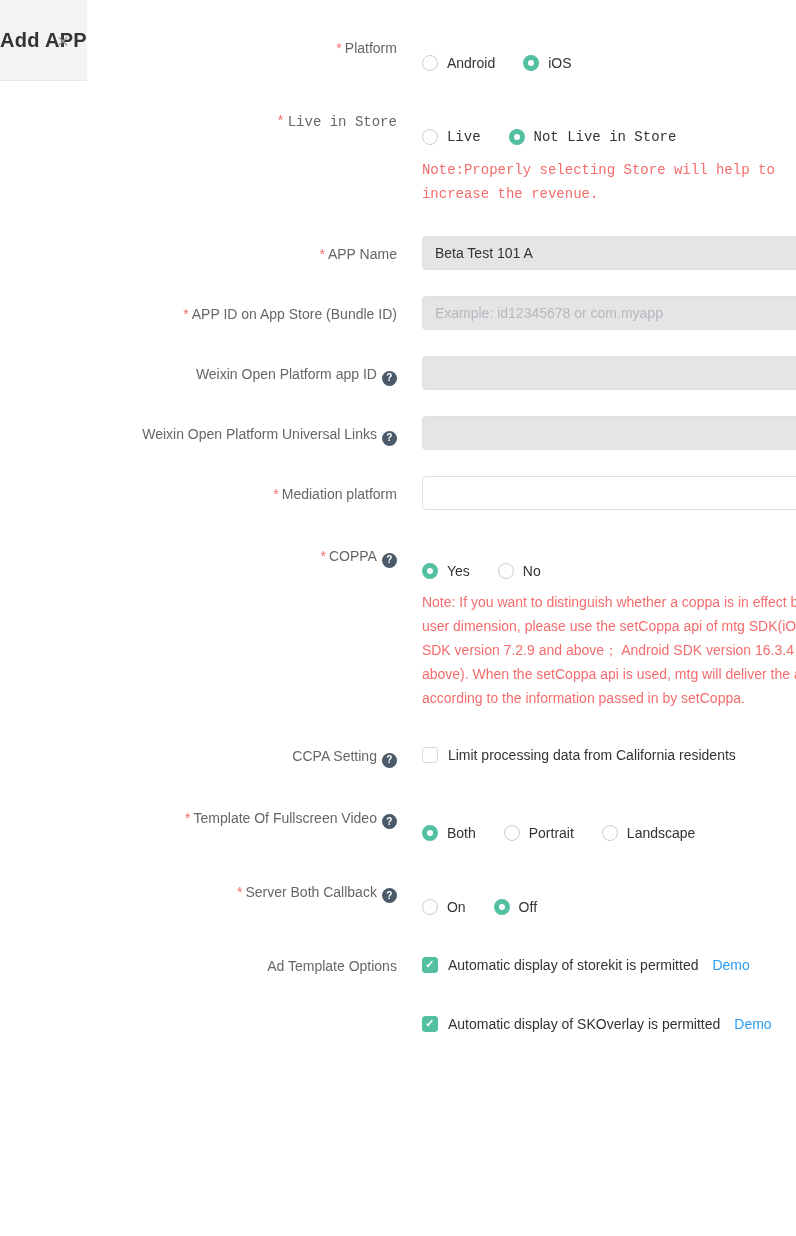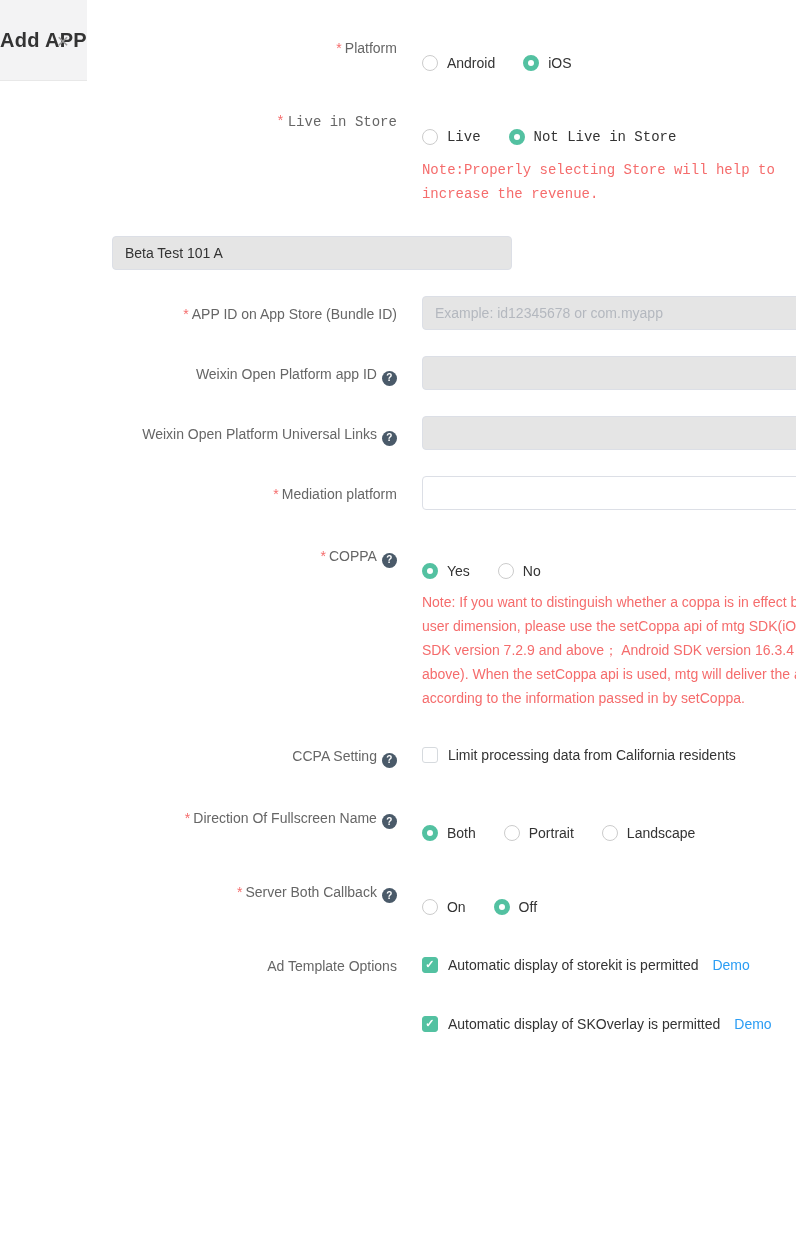--- a/index.html
+++ b/index.html
@@ -86,20 +86,23 @@
           <label class="radio checked">
             <span class="radio-circle"></span>
             <span class="radio-text">Not Live in Store</span>
           </label>
         </div>
         <div class="note">Note:Properly selecting Store will help to increase the revenue.</div>
       </div>
     </div>
 
     <div class="form-row input-row">
+      <div class="form-label">
+        <span class="req">*</span><span>APP Name</span>
+      </div>
       <div class="form-control">
         <input class="text-input" type="text" value="Beta Test 101 A" style="">
       </div>
     </div>
 
     <div class="form-row input-row">
       <div class="form-label">
         <span class="req">*</span><span>APP ID on App Store (Bundle ID)</span>
       </div>
       <div class="form-control">
@@ -163,21 +166,21 @@
       <div class="form-control">
         <label class="checkbox-line">
           <span class="checkbox"></span>
           <span class="checkbox-text">Limit processing data from California residents</span>
         </label>
       </div>
     </div>
 
     <div class="form-row">
       <div class="form-label">
-        <span class="req">*</span><span>Direction Of Fullscreen Name</span><span class="help">?</span>
+        <span class="req">*</span><span>Template Of Fullscreen Video</span><span class="help">?</span>
       </div>
       <div class="form-control">
         <div class="options">
           <label class="radio checked">
             <span class="radio-circle"></span>
             <span class="radio-text">Both</span>
           </label>
           <label class="radio">
             <span class="radio-circle"></span>
             <span class="radio-text">Portrait</span>

